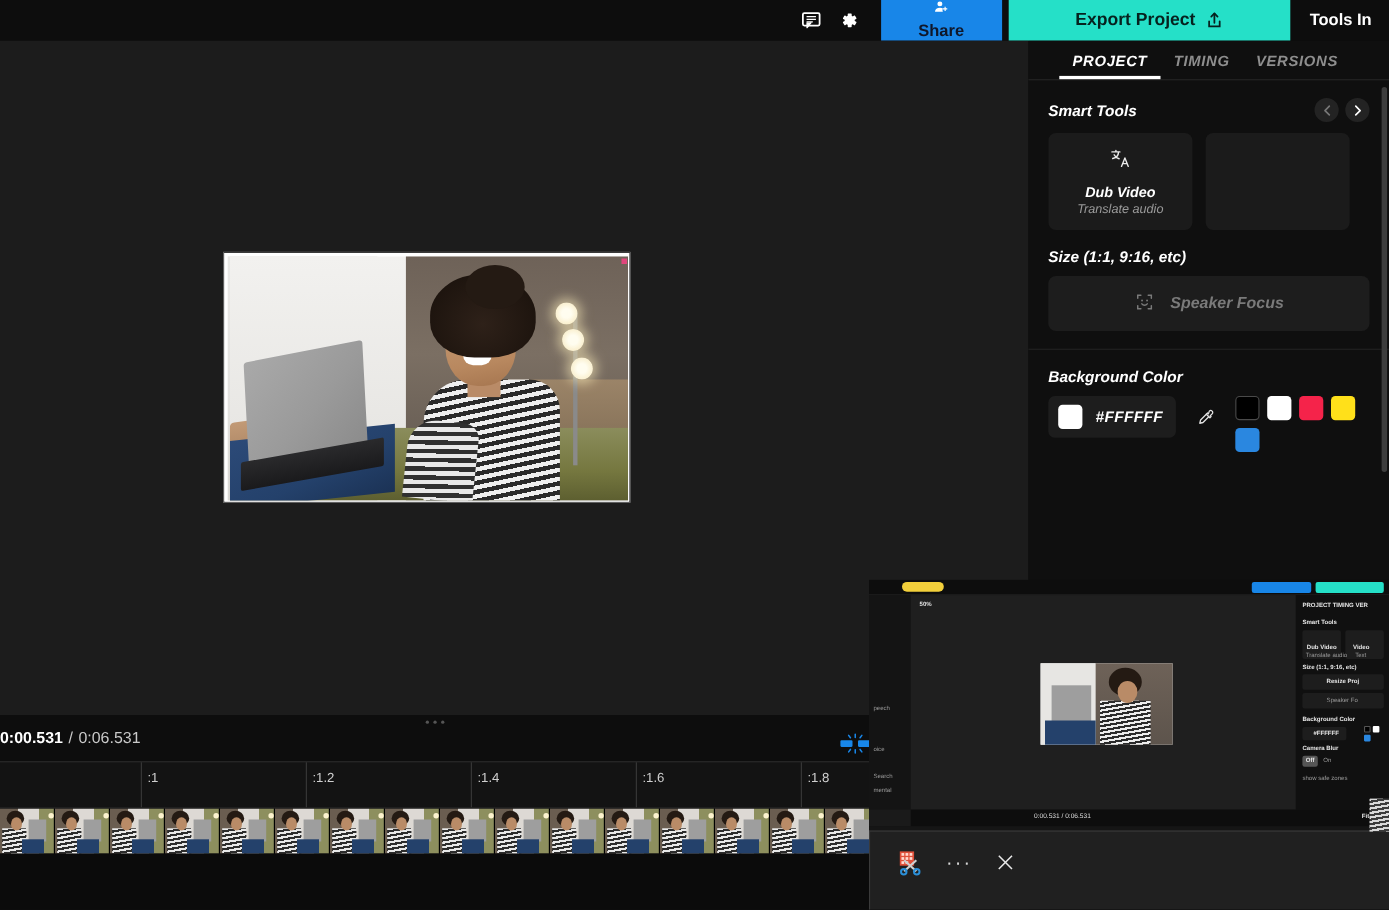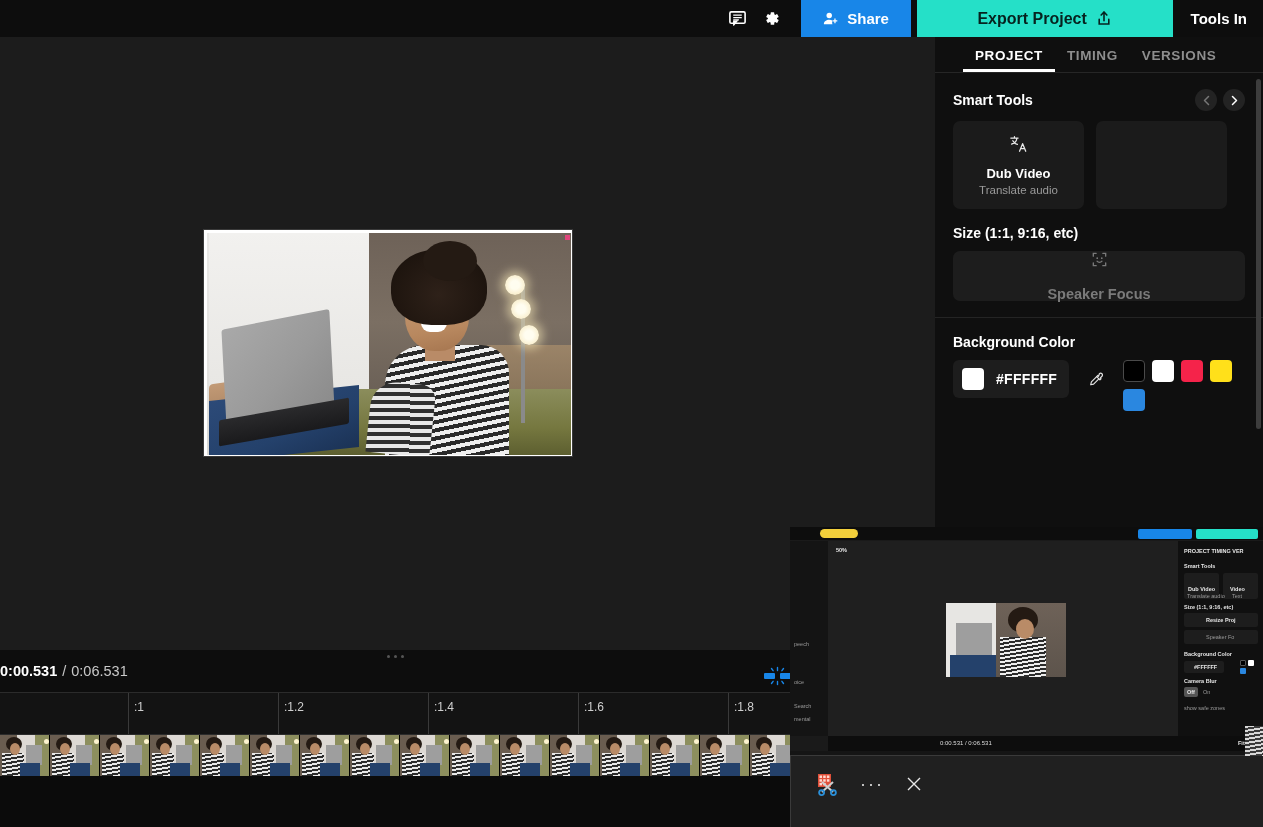--- a/index.html
+++ b/index.html
@@ -18,23 +18,23 @@
     display:flex; align-items:center; justify-content:flex-end;
     gap:0; padding-right:0;
   }
   .ic-btn{
     width:34px; height:34px; display:flex; align-items:center; justify-content:center;
     cursor:pointer;
   }
   .ic-btn svg{ display:block; }
   .share-btn{
     margin-left:12px;
-    height:37px; min-width:110px; background:#1886e8; color:#ffffff;
+    height:37px; min-width:110px; background:#1886e8; color:#0f172a;
     display:flex; align-items:center; justify-content:center; gap:8px;
-    font-size:15px; font-weight:700; cursor:pointer; padding:0 18px;
+    font-size:15px; font-weight:700; cursor:pointer; padding:0 18px;flex-direction:column;
   }
   .export-btn{
     margin-left:6px;
     height:37px; min-width:256px; background:#25e0c8; color:#06221f;
     display:flex; align-items:center; justify-content:center; gap:9px;
     font-size:16px; font-weight:700; cursor:pointer; padding:0 18px;
   }
   .signin{
     height:37px; display:flex; align-items:center; padding:0 16px 0 18px;
     font-size:15px; font-weight:700; cursor:pointer; color:#fff;
@@ -200,20 +200,21 @@
 
   
   .bottom-fill{
     position:absolute; left:0; top:776px; width:790px; height:51px; background:#0b0b0b;
   }
 
   
   .panel{
     position:absolute; left:935px; top:37px; width:328px; height:490px;
     background:#0f0f0f;
+    font-style:italic;
   }
   .tabs{
     height:36px; display:flex; align-items:flex-end; gap:0;
     padding-left:28px; border-bottom:1px solid #262626;
   }
   .tab{
     font-size:13.5px; font-weight:700; letter-spacing:.6px;
     color:#8e8e8e; padding:0 12px 9px 12px; cursor:pointer; position:relative;
   }
   .tab.active{ color:#fff; }
@@ -239,21 +240,21 @@
   }
   .card .c-ic{ margin-bottom:5px; }
   .card .c-t{ font-size:13px; font-weight:700; color:#fff; white-space:nowrap; }
   .card .c-s{ font-size:11.5px; color:#9a9a9a; white-space:nowrap; }
 
   .wide-btn{
     width:100%; height:50px; background:#1d1d1d; border-radius:7px;
     display:flex; align-items:center; justify-content:center; gap:14px;
     font-size:14.5px; font-weight:700; color:#fff; cursor:pointer; margin-bottom:10px;
   }
-  .wide-btn.disabled{ color:#7a7a7a; cursor:default;flex-direction:column; }
+  .wide-btn.disabled{ color:#7a7a7a; cursor:default; }
 
   .divider{ height:1px; background:#242424; margin:16px 0 0 0; }
 
   .bgrow{ display:flex; align-items:flex-start; gap:14px; margin-top:10px; }
   .hexfield{
     width:116px; height:38px; background:#1d1d1d; border-radius:6px;
     display:flex; align-items:center; gap:12px; padding:0 9px; cursor:pointer;
   }
   .swatch-sel{ width:22px; height:22px; background:#fff; border-radius:4px; }
   .hextext{ font-size:14px; font-weight:700; color:#fff; letter-spacing:.3px; }

